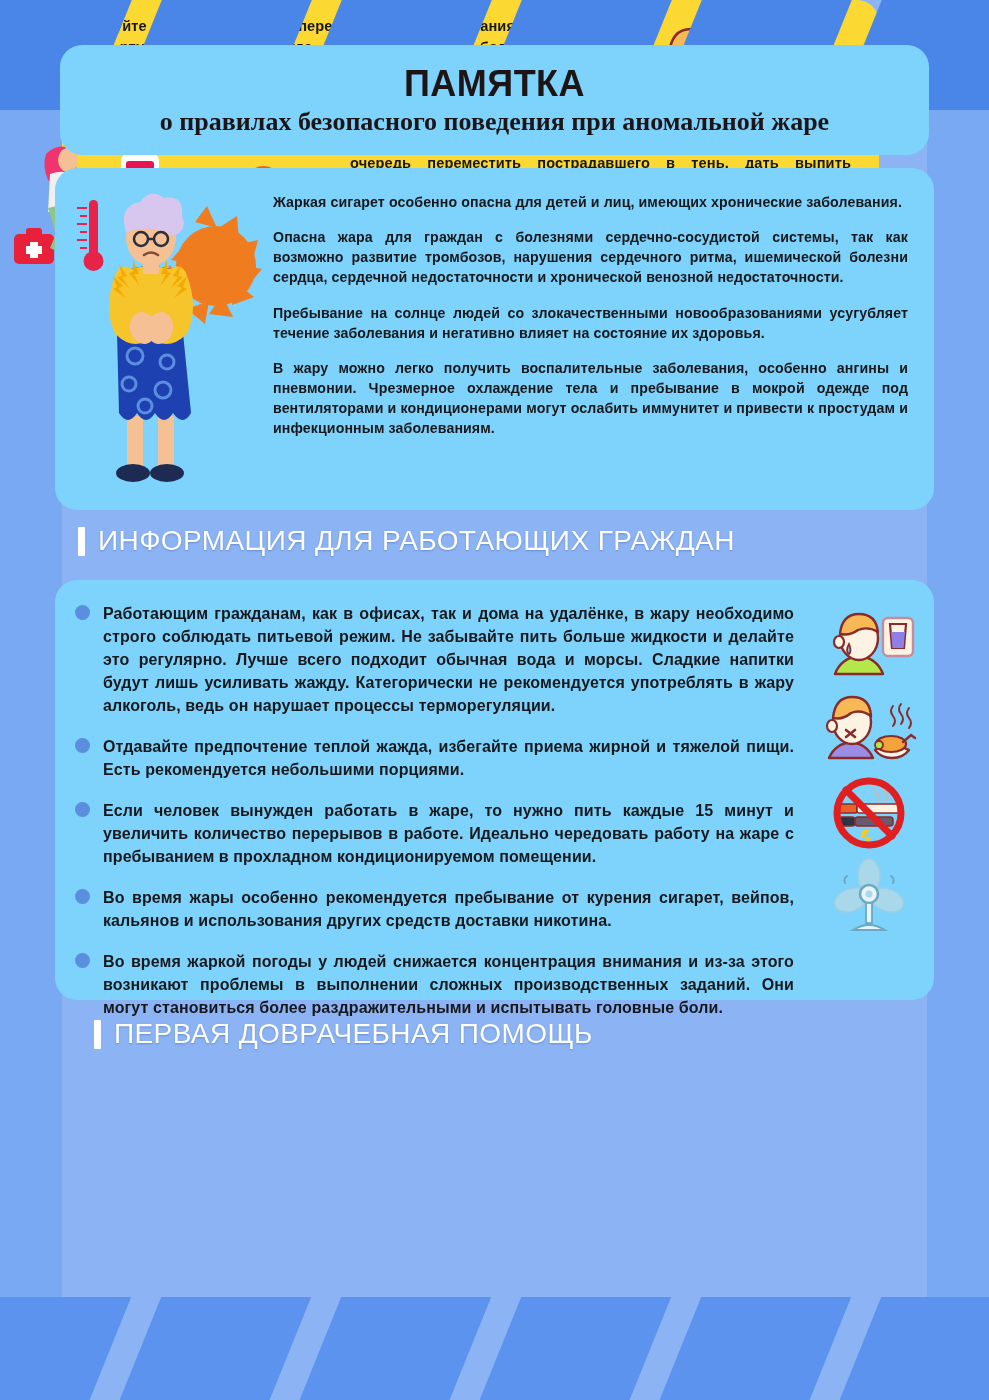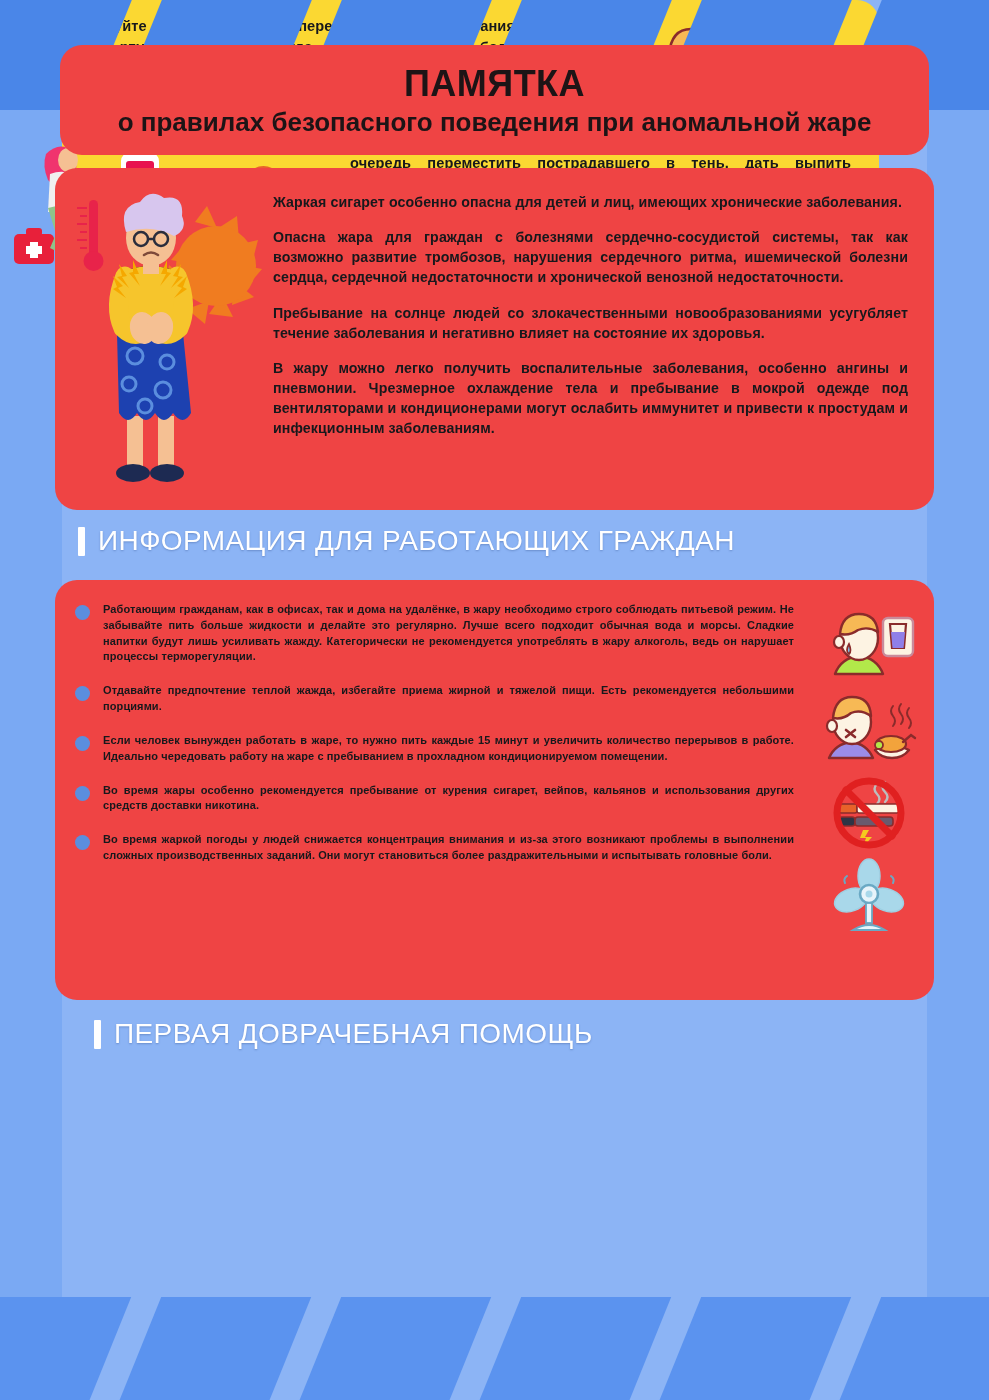--- a/index.html
+++ b/index.html
@@ -39,39 +39,39 @@
     top: 0;
     bottom: 0;
     width: 62px;
     background: #7aa9f3;
   }
 
   
   .card {
     position: absolute;
     z-index: 2;
-    background: #ef4444;
+    background: #7dd3fc;
     border-radius: 22px;
   }
 
   
   #title-card {
     left: 60px;  top: 45px;
     width: 869px; height: 110px;
     display: flex; flex-direction: column;
     align-items: center; justify-content: center;
     gap: 2px;
   }
   #title-main {
     font-size: 36px; font-weight: bold;
     color: #1d1416; letter-spacing: .5px;
   }
   #title-sub {
     font-size: 26px; font-weight: bold;
-    color: #1d1416; white-space: nowrap;
+    color: #1d1416; white-space: nowrap; font-family: Liberation Serif, serif;
   }
 
   
   #intro-card {
     left: 55px; top: 168px;
     width: 879px; height: 342px;
     display: flex; align-items: flex-start;
   }
   #intro-illustration {
     width: 218px; height: 100%;
@@ -112,21 +112,21 @@
   #workers-list {
     flex: 1; padding-left: 20px; padding-right: 10px;
     display: flex; flex-direction: column; gap: 18px;
   }
   .bullet-row { display: flex; gap: 13px; align-items: flex-start; }
   .bullet-dot {
     width: 15px; height: 15px; border-radius: 50%;
     background: #5b8ede; flex: none; margin-top: 3px;
   }
   .bullet-row p {
-    font-size: 11px; line-height: 1.44;
+    font-size: 16px; line-height: 1.44;
     color: #17181c; font-weight: bold;
     text-align: justify; letter-spacing: .1px;
   }
   #workers-icons {
     width: 130px; flex: none;
     display: flex; flex-direction: column;
     align-items: center; gap: 6px; padding-top: 2px;
   }
   .worker-icon { width: 96px; height: 78px; }
 

